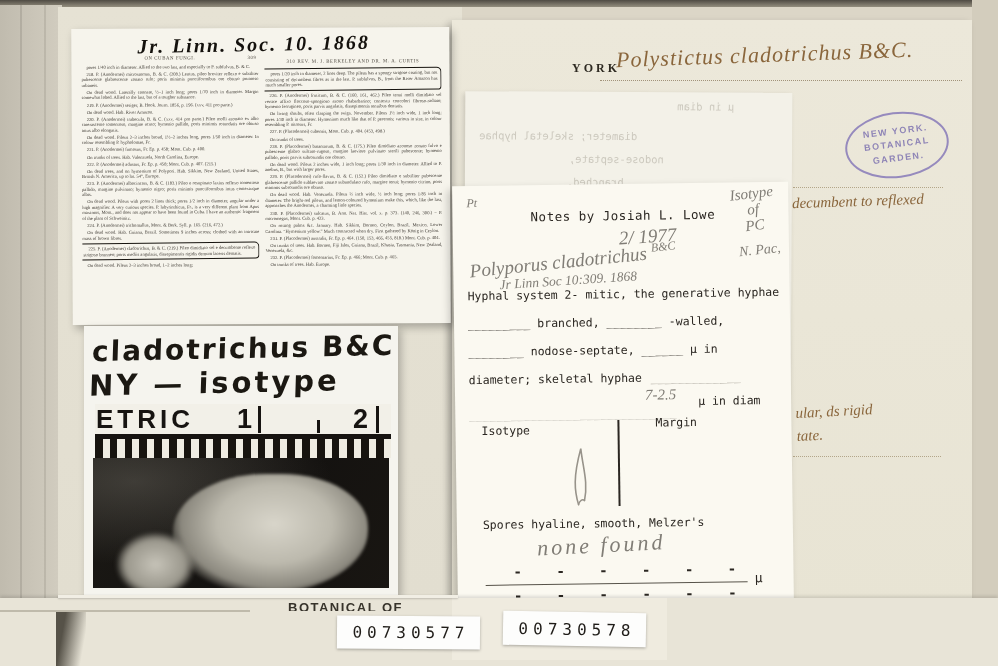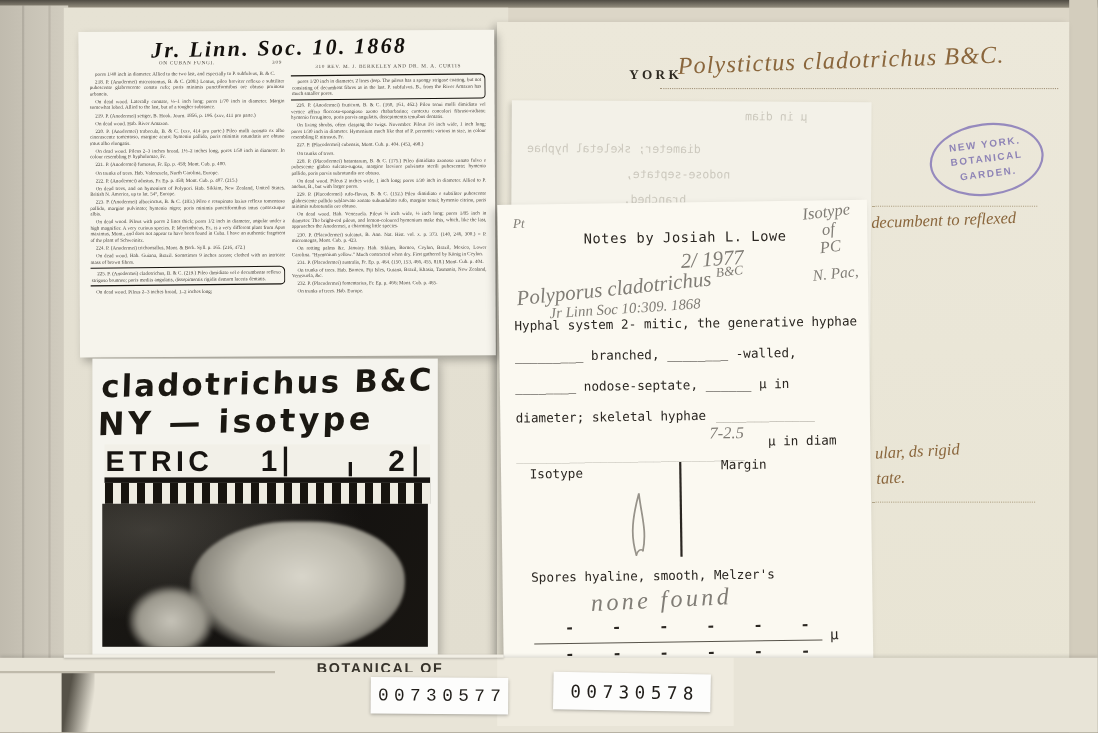--- a/index.html
+++ b/index.html
@@ -128,21 +128,21 @@
   .band-light{left:452px;top:598px;width:215px;height:62px;background:#efebdf;}
   .fold-line{left:0;top:610px;width:250px;height:2px;background:rgba(150,144,128,.5);}
   .corner-shadow{left:56px;top:612px;width:30px;height:54px;
     background:linear-gradient(100deg,#565248 25%,rgba(86,82,72,0) 85%);}
   .herb-clip{left:288px;top:601px;width:150px;height:10px;overflow:hidden;}
   .herb-text{font-family:"Liberation Sans",sans-serif;font-weight:bold;font-size:13px;
     letter-spacing:1.5px;color:#37332b;line-height:13px;}
   .barcode{background:#fdfdfc;box-shadow:0 1px 3px rgba(0,0,0,.3);display:flex;align-items:center;
     justify-content:center;font-family:"DejaVu Sans Mono",monospace;font-size:16px;color:#201d19;
     letter-spacing:5px;text-indent:5px;}
-  .barcode-1{left:337px;top:616px;width:125px;height:33px;transform:rotate(.4deg);font-family:Liberation Mono, monospace;}
+  .barcode-1{left:337px;top:616px;width:143px;height:33px;transform:rotate(.4deg);}
   .barcode-2{left:503px;top:612px;width:143px;height:34px;transform:rotate(1deg);}
 </style>
 </head>
 <body>
 
 <div id="canvas">
 
   <div class="abs top-edge"></div>
   <div class="abs left-strip">
     <div class="vline1"></div>

